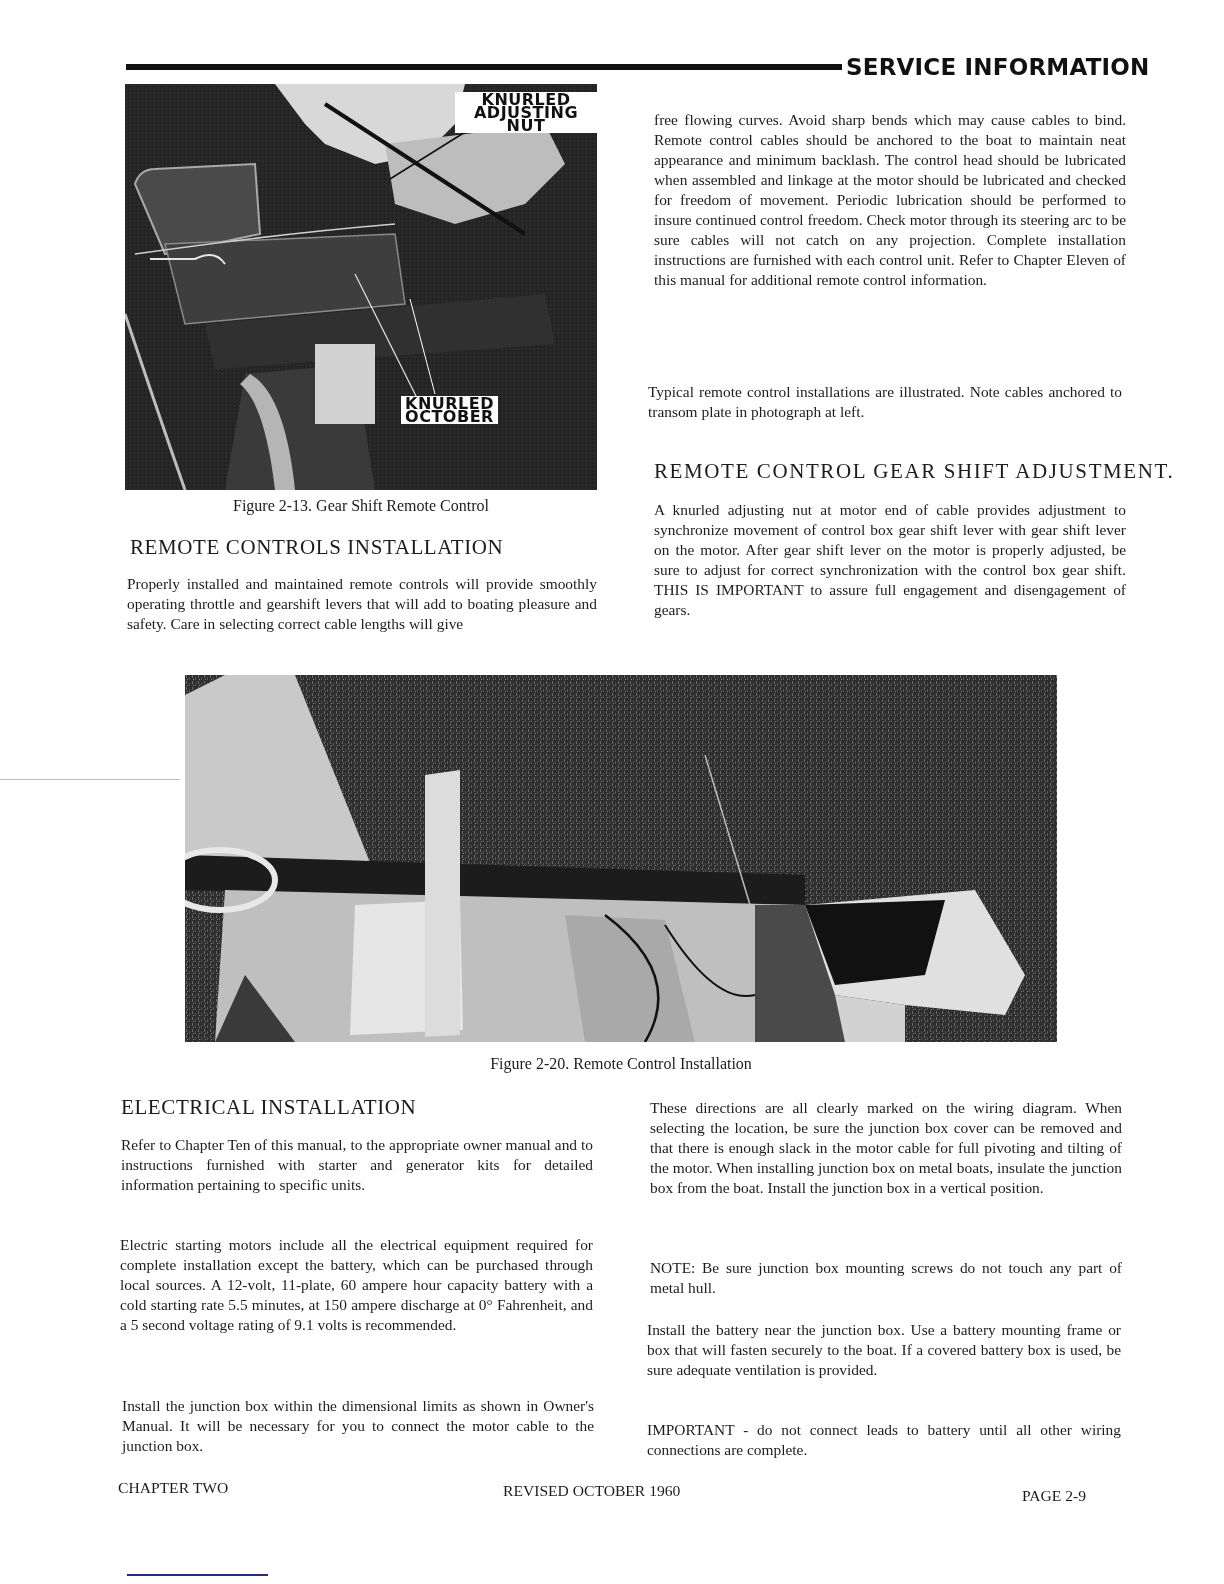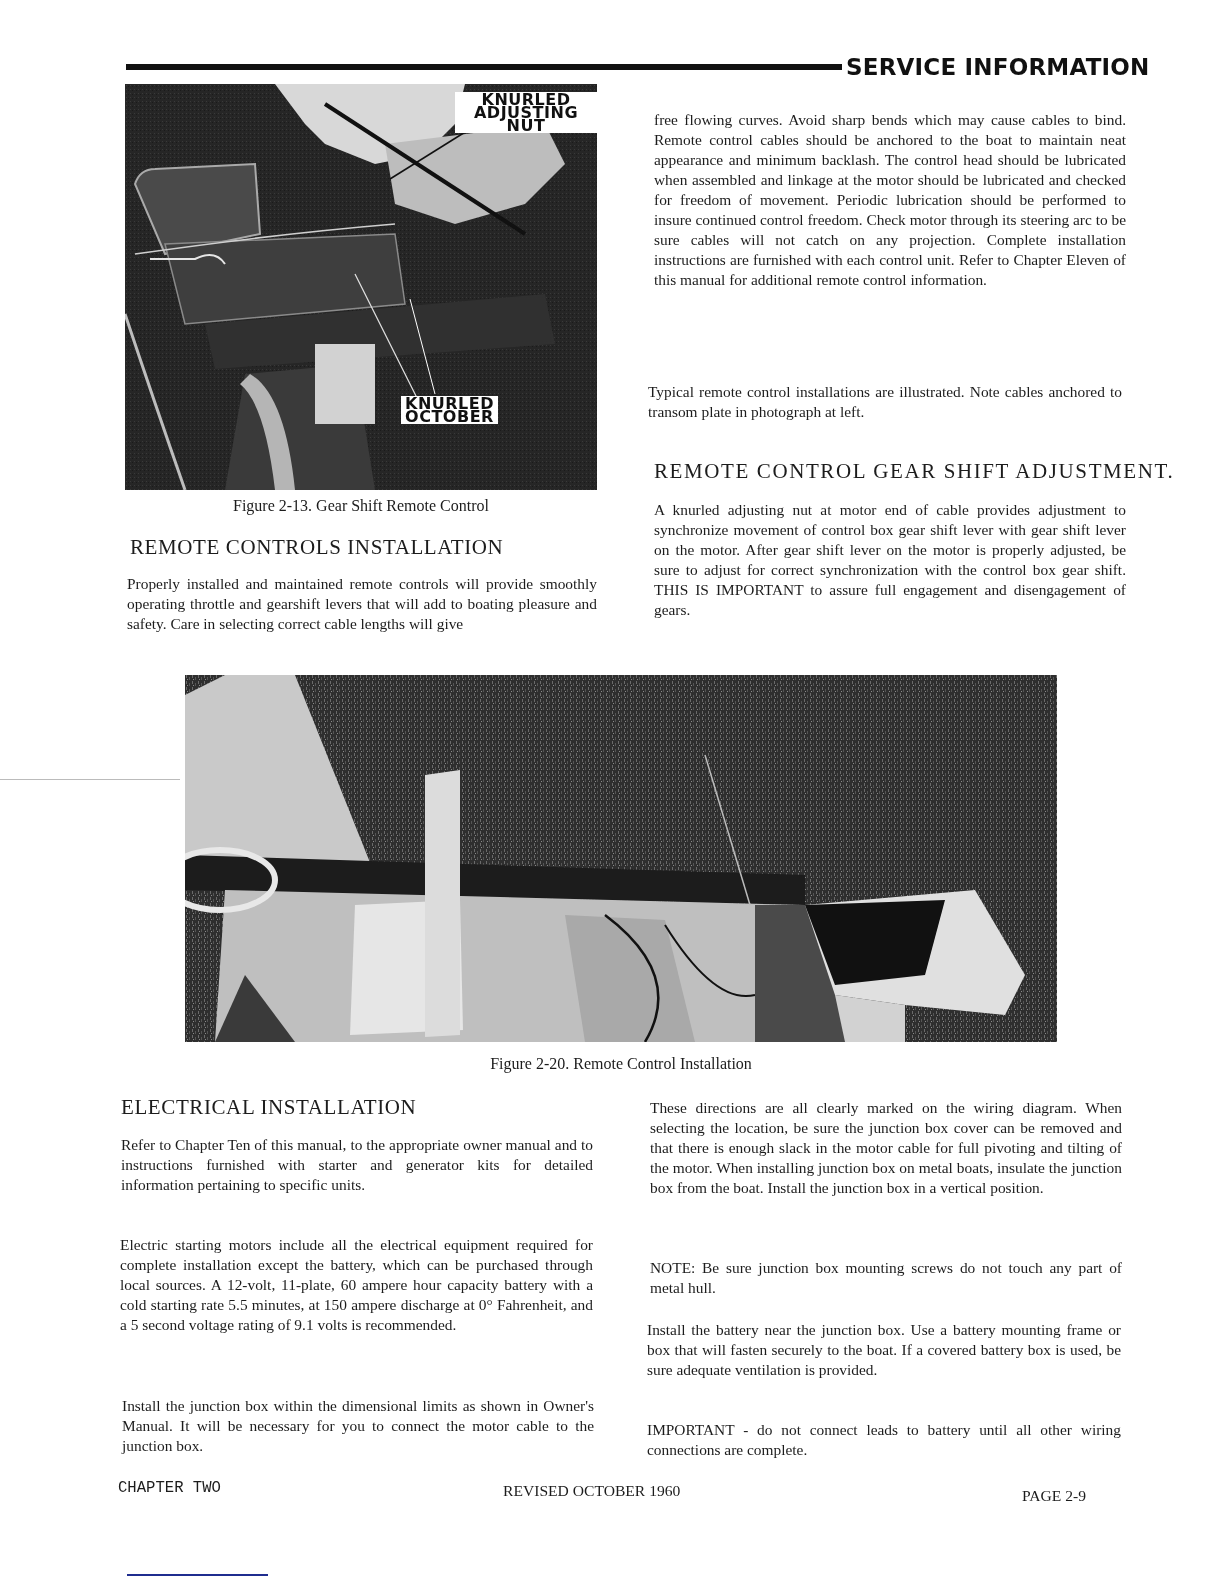--- a/index.html
+++ b/index.html
@@ -153,17 +153,17 @@
 <div class="abs heading" style="left:121px; top:1095px;">ELECTRICAL INSTALLATION</div>
 <div class="abs para" style="left:121px; top:1135px; width:472px;">Refer to Chapter Ten of this manual, to the appropriate owner manual and to instructions furnished with starter and generator kits for detailed information pertaining to specific units.</div>
 <div class="abs para" style="left:120px; top:1235px; width:473px;">Electric starting motors include all the electrical equipment required for complete installation except the battery, which can be purchased through local sources. A 12-volt, 11-plate, 60 ampere hour capacity battery with a cold starting rate 5.5 minutes, at 150 ampere discharge at 0° Fahrenheit, and a 5 second voltage rating of 9.1 volts is recommended.</div>
 <div class="abs para" style="left:122px; top:1396px; width:472px;">Install the junction box within the dimensional limits as shown in Owner's Manual. It will be necessary for you to connect the motor cable to the junction box.</div>
 
 <div class="abs para" style="left:650px; top:1098px; width:472px;">These directions are all clearly marked on the wiring diagram. When selecting the location, be sure the junction box cover can be removed and that there is enough slack in the motor cable for full pivoting and tilting of the motor. When installing junction box on metal boats, insulate the junction box from the boat. Install the junction box in a vertical position.</div>
 <div class="abs para" style="left:650px; top:1258px; width:472px;">NOTE: Be sure junction box mounting screws do not touch any part of metal hull.</div>
 <div class="abs para" style="left:647px; top:1320px; width:474px;">Install the battery near the junction box. Use a battery mounting frame or box that will fasten securely to the boat. If a covered battery box is used, be sure adequate ventilation is provided.</div>
 <div class="abs para" style="left:647px; top:1420px; width:474px;">IMPORTANT - do not connect leads to battery until all other wiring connections are complete.</div>
 
-<div class="abs footer" style="left:118px; top:1479px;font-family:Liberation Mono, monospace;">CHAPTER TWO</div>
+<div class="abs footer" style="left:118px; top:1479px;">CHAPTER TWO</div>
 <div class="abs footer" style="left:503px; top:1482px;">REVISED OCTOBER 1960</div>
 <div class="abs footer" style="left:1022px; top:1487px;">PAGE 2-9</div>
 
 <div class="abs blue-line"></div>
 
 </body></html>

